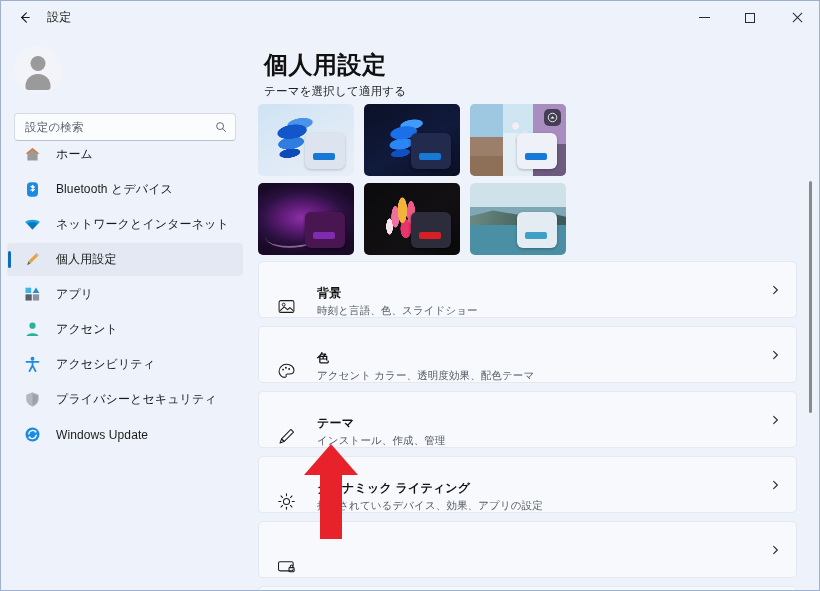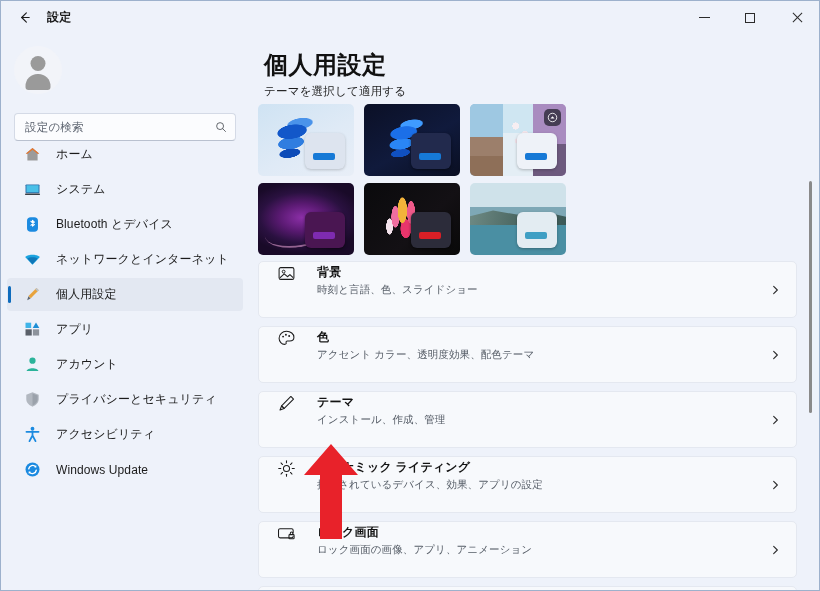--- a/index.html
+++ b/index.html
@@ -24,21 +24,20 @@
   }
 
   
   .titlebar {
     position: absolute;
     left: 0; top: 0;
     width: 818px; height: 33px;
     background: #eef2fa;
     display: flex;
     align-items: center;
-    font-weight: bold;
   }
   .back-btn {
     width: 30px; height: 30px;
     margin-left: 8px;
     display: flex; align-items: center; justify-content: center;
     border-radius: 4px;
     color: #1c1c1c;
   }
   .back-btn svg { display: block; }
   .app-title {
@@ -315,21 +314,21 @@
     width: 539px;
   }
   .setting-row {
     position: relative;
     height: 57px;
     background: #f7f9fc;
     border: 1px solid #e4e8f0;
     border-radius: 5px;
     margin-bottom: 8px;
     display: flex;
-    align-items: flex-start;
+    align-items: flex-end;
     padding-left: 16px;
   }
   .setting-icon {
     width: 22px; height: 22px;
     flex: 0 0 22px;
     display: flex; align-items: center; justify-content: center;
     color: #1c1c1c;
   }
   .setting-text { margin-left: 20px; }
   .setting-title {
@@ -428,30 +427,20 @@
       <div class="nav-item">
         <span class="nav-icon">
           <svg width="17" height="17" viewBox="0 0 18 18">
             <path d="M9 2.2 L16 8 L14.4 8 L14.4 15.4 L3.6 15.4 L3.6 8 L2 8 Z" fill="#9b9b9b"></path>
             <path d="M9 2.2 L16.2 8.1 L14.2 8.1 L9 3.9 L3.8 8.1 L1.8 8.1 Z" fill="#e8762c"></path>
           </svg>
         </span>
         <span class="nav-label">ホーム</span>
       </div>
 
-      <div class="nav-item">
-        <span class="nav-icon">
-          <svg width="17" height="17" viewBox="0 0 18 18">
-            <rect x="1.6" y="3.6" width="14.8" height="9.4" rx="1" fill="#2f6fa8"></rect>
-            <rect x="2.6" y="4.5" width="12.8" height="7.4" fill="#49c0e8"></rect>
-            <rect x="1" y="13.2" width="16" height="1.7" rx=".8" fill="#3a3f46"></rect>
-          </svg>
-        </span>
-        <span class="nav-label">システム</span>
-      </div>
 
       <div class="nav-item">
         <span class="nav-icon">
           <svg width="17" height="17" viewBox="0 0 18 18">
             <rect x="3.2" y="1.4" width="11.6" height="15.2" rx="4" fill="#1b8ae0"></rect>
             <path d="M7 5.3 L11 9 L9 10.8 L9 4.6 L11 6.6 L7 10.2" stroke="#ffffff" stroke-width="1.1" fill="none" stroke-linejoin="round"></path>
           </svg>
         </span>
         <span class="nav-label">Bluetooth とデバイス</span>
       </div>
@@ -489,44 +478,44 @@
         <span class="nav-label">アプリ</span>
       </div>
 
       <div class="nav-item">
         <span class="nav-icon">
           <svg width="17" height="17" viewBox="0 0 18 18">
             <circle cx="9" cy="5" r="3.3" fill="#2bb39a"></circle>
             <path d="M2.8 16 C2.8 11.8, 15.2 11.8, 15.2 16 Z" fill="#2bb39a"></path>
           </svg>
         </span>
-        <span class="nav-label">アカウント</span>
-      </div>
-
-
-
-      <div class="nav-item">
-        <span class="nav-icon">
-          <svg width="17" height="17" viewBox="0 0 18 18">
-            <path d="M9 1.4 L15.6 4 L15.6 8.6 C15.6 12.6, 12.4 15.6, 9 16.6 C5.6 15.6, 2.4 12.6, 2.4 8.6 L2.4 4 Z" fill="#b2b8c0"></path>
-            <path d="M9 2.6 L14.4 4.8 L14.4 8.6 C14.4 12, 11.8 14.5, 9 15.4 Z" fill="#9ba2ab"></path>
-          </svg>
-        </span>
-        <span class="nav-label">プライバシーとセキュリティ</span>
-      </div>
+        <span class="nav-label">アクセント</span>
+      </div>
+
+
 
       <div class="nav-item">
         <span class="nav-icon">
           <svg width="17" height="17" viewBox="0 0 18 18">
             <circle cx="9" cy="2.9" r="2" fill="#1b8ae0"></circle>
             <path d="M2.6 6.2 L15.4 6.2" stroke="#1b8ae0" stroke-width="1.9" stroke-linecap="round"></path>
             <path d="M9 6 L9 10 L5.8 16 M9 10 L12.2 16" stroke="#1b8ae0" stroke-width="1.9" fill="none" stroke-linecap="round"></path>
           </svg>
         </span>
         <span class="nav-label">アクセシビリティ</span>
+      </div>
+
+      <div class="nav-item">
+        <span class="nav-icon">
+          <svg width="17" height="17" viewBox="0 0 18 18">
+            <path d="M9 1.4 L15.6 4 L15.6 8.6 C15.6 12.6, 12.4 15.6, 9 16.6 C5.6 15.6, 2.4 12.6, 2.4 8.6 L2.4 4 Z" fill="#b2b8c0"></path>
+            <path d="M9 2.6 L14.4 4.8 L14.4 8.6 C14.4 12, 11.8 14.5, 9 15.4 Z" fill="#9ba2ab"></path>
+          </svg>
+        </span>
+        <span class="nav-label">プライバシーとセキュリティ</span>
       </div>
 
       <div class="nav-item">
         <span class="nav-icon">
           <svg width="17" height="17" viewBox="0 0 18 18">
             <circle cx="9" cy="9" r="7.4" fill="#1b8ae0"></circle>
             <path d="M5 8.3 A4.2 4.2 0 0 1 12.4 6.2" stroke="#ffffff" stroke-width="1.5" fill="none" stroke-linecap="round"></path>
             <path d="M13 9.7 A4.2 4.2 0 0 1 5.6 11.8" stroke="#ffffff" stroke-width="1.5" fill="none" stroke-linecap="round"></path>
             <path d="M12.9 4.2 L12.9 6.6 L10.5 6.6 Z" fill="#ffffff"></path>
             <path d="M5.1 13.8 L5.1 11.4 L7.5 11.4 Z" fill="#ffffff"></path>
@@ -685,24 +674,20 @@
       </div>
 
       <div class="setting-row">
         <span class="setting-icon">
           <svg width="19" height="19" viewBox="0 0 20 20" fill="none">
             <path d="M3.2 5 L15.4 5 A1.6 1.6 0 0 1 17 6.6 L17 9.4 M17 13 A1.6 1.6 0 0 1 15.4 14.6 L3.2 14.6 A1.6 1.6 0 0 1 1.6 13 L1.6 6.6 A1.6 1.6 0 0 1 3.2 5" stroke="#1c1c1c" stroke-width="1.1" stroke-linecap="round"></path>
             <rect x="12.6" y="11.2" width="5.4" height="4.4" rx=".8" stroke="#1c1c1c" stroke-width="1.1"></rect>
             <path d="M14 11.2 L14 9.8 A1.3 1.3 0 0 1 16.6 9.8 L16.6 11.2" stroke="#1c1c1c" stroke-width="1.1" fill="none"></path>
           </svg>
         </span>
-        <span class="setting-text">
-          <span class="setting-title">ロック画面</span>
-          <span class="setting-sub" style="display:block">ロック画面の画像、アプリ、アニメーション</span>
-        </span>
         <span class="chevron">
           <svg width="11" height="11" viewBox="0 0 12 12" fill="none">
               <path d="M4 2 L8 6 L4 10" stroke="#2b2b2b" stroke-width="1.2" stroke-linecap="round" stroke-linejoin="round"></path>
             </svg>
         </span>
       </div>
 
       <div class="setting-row">
         
         

